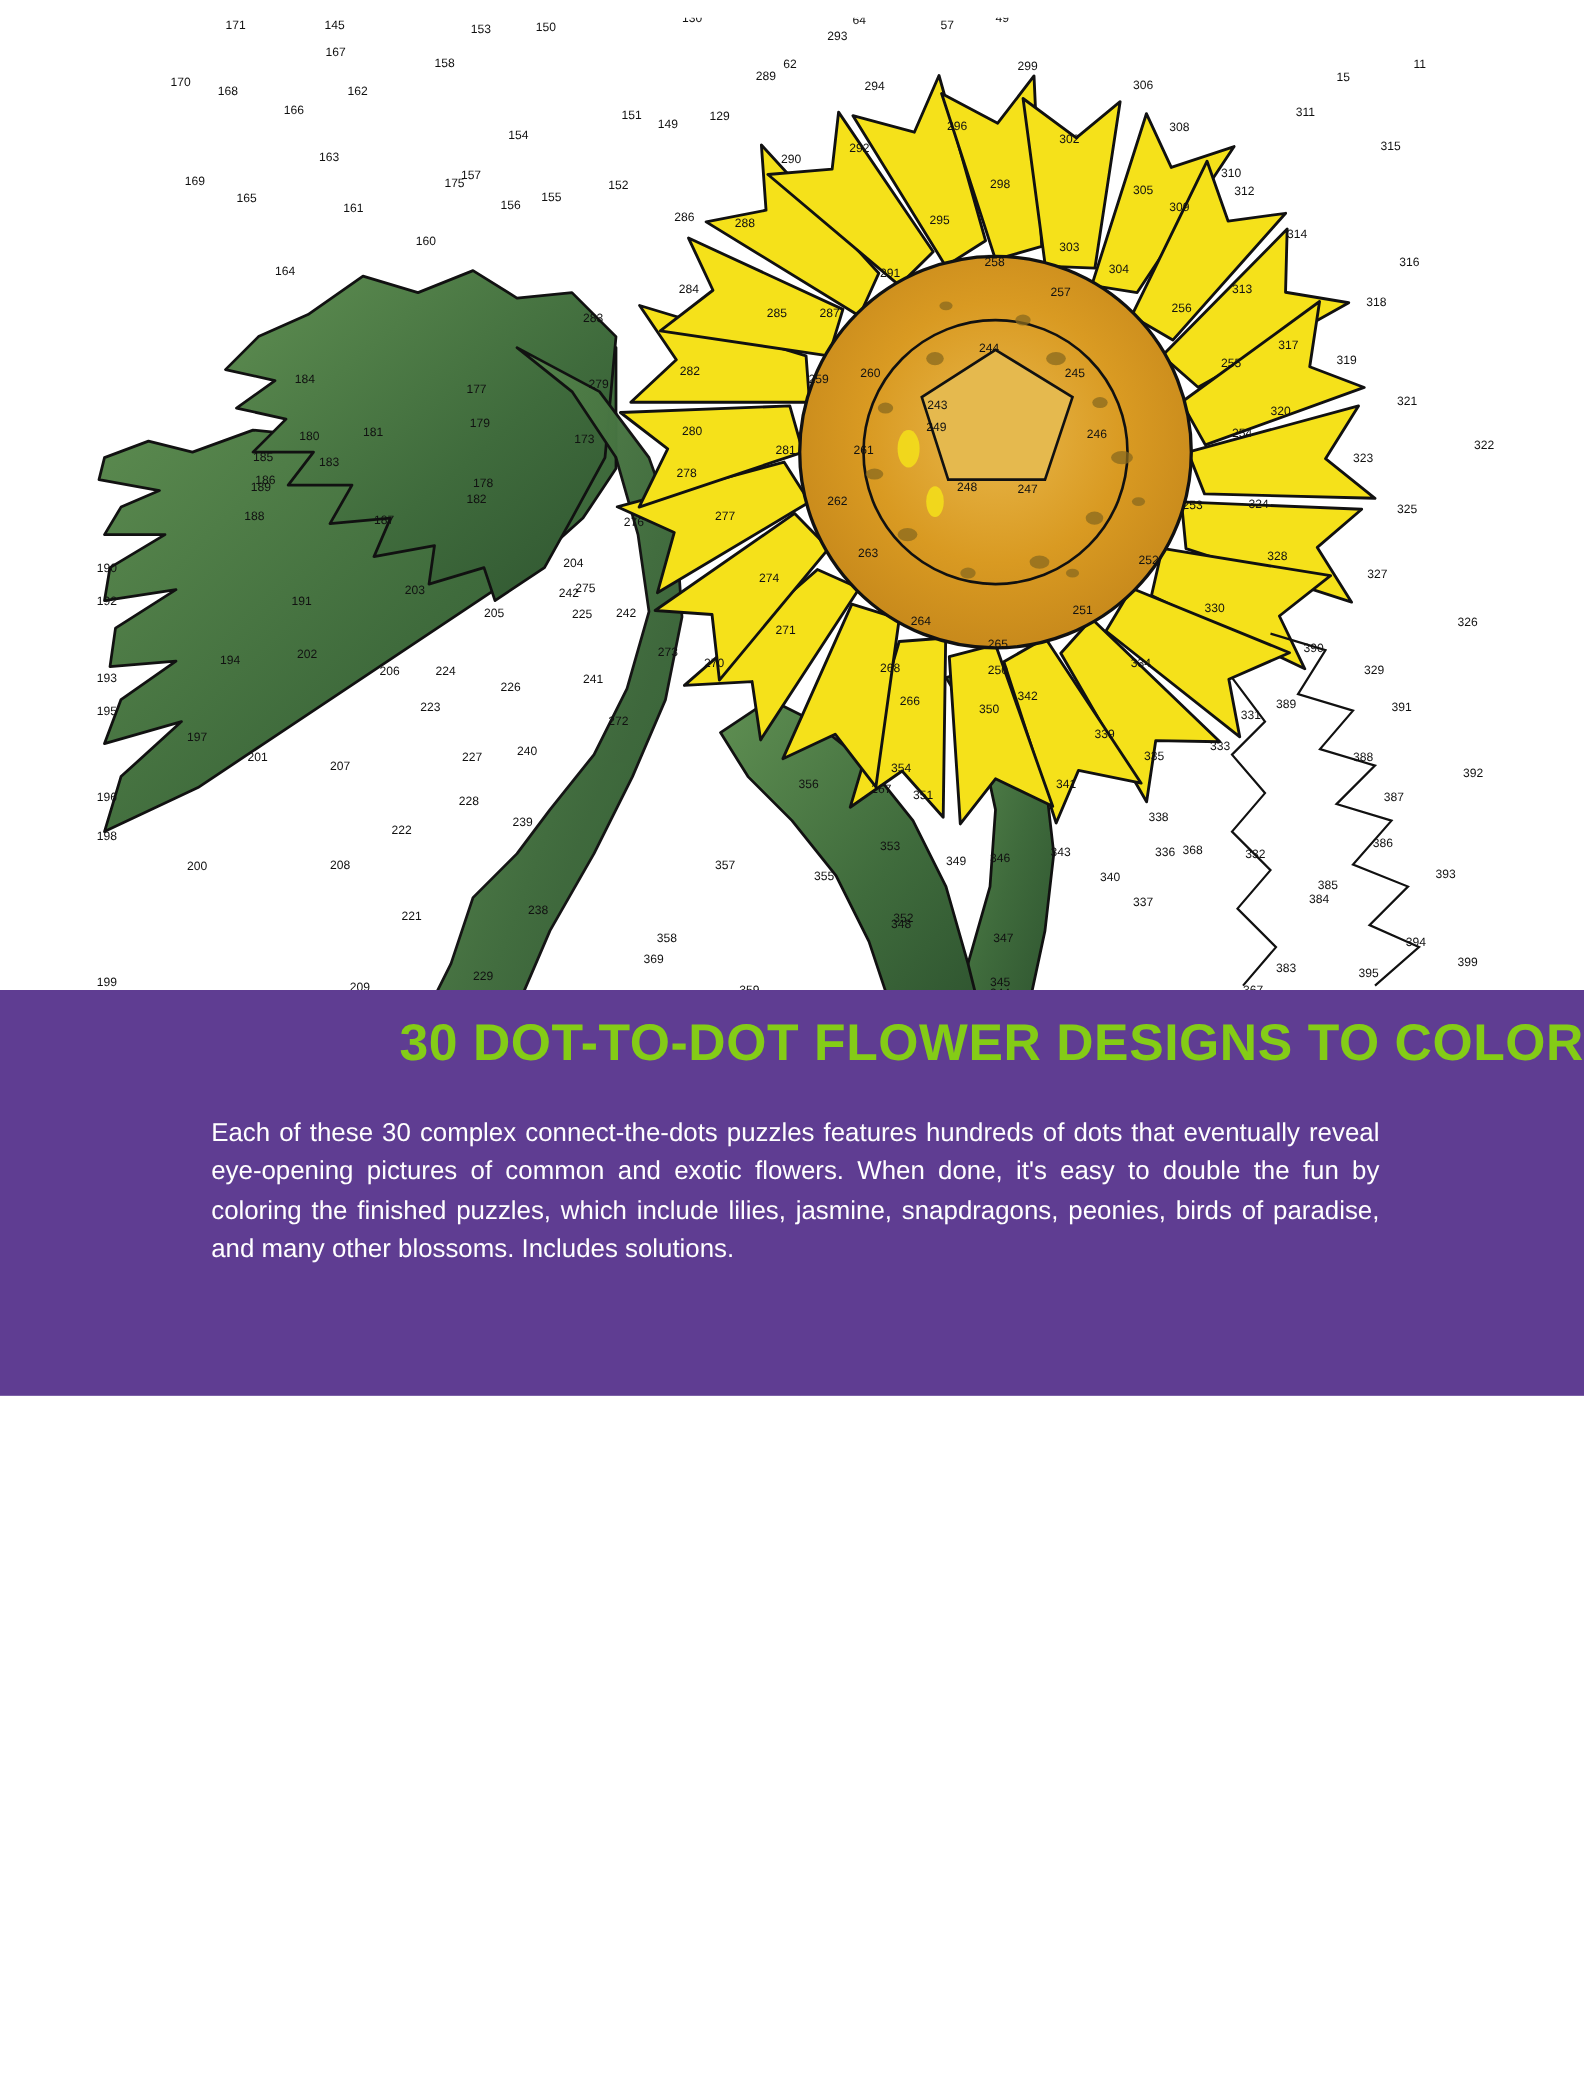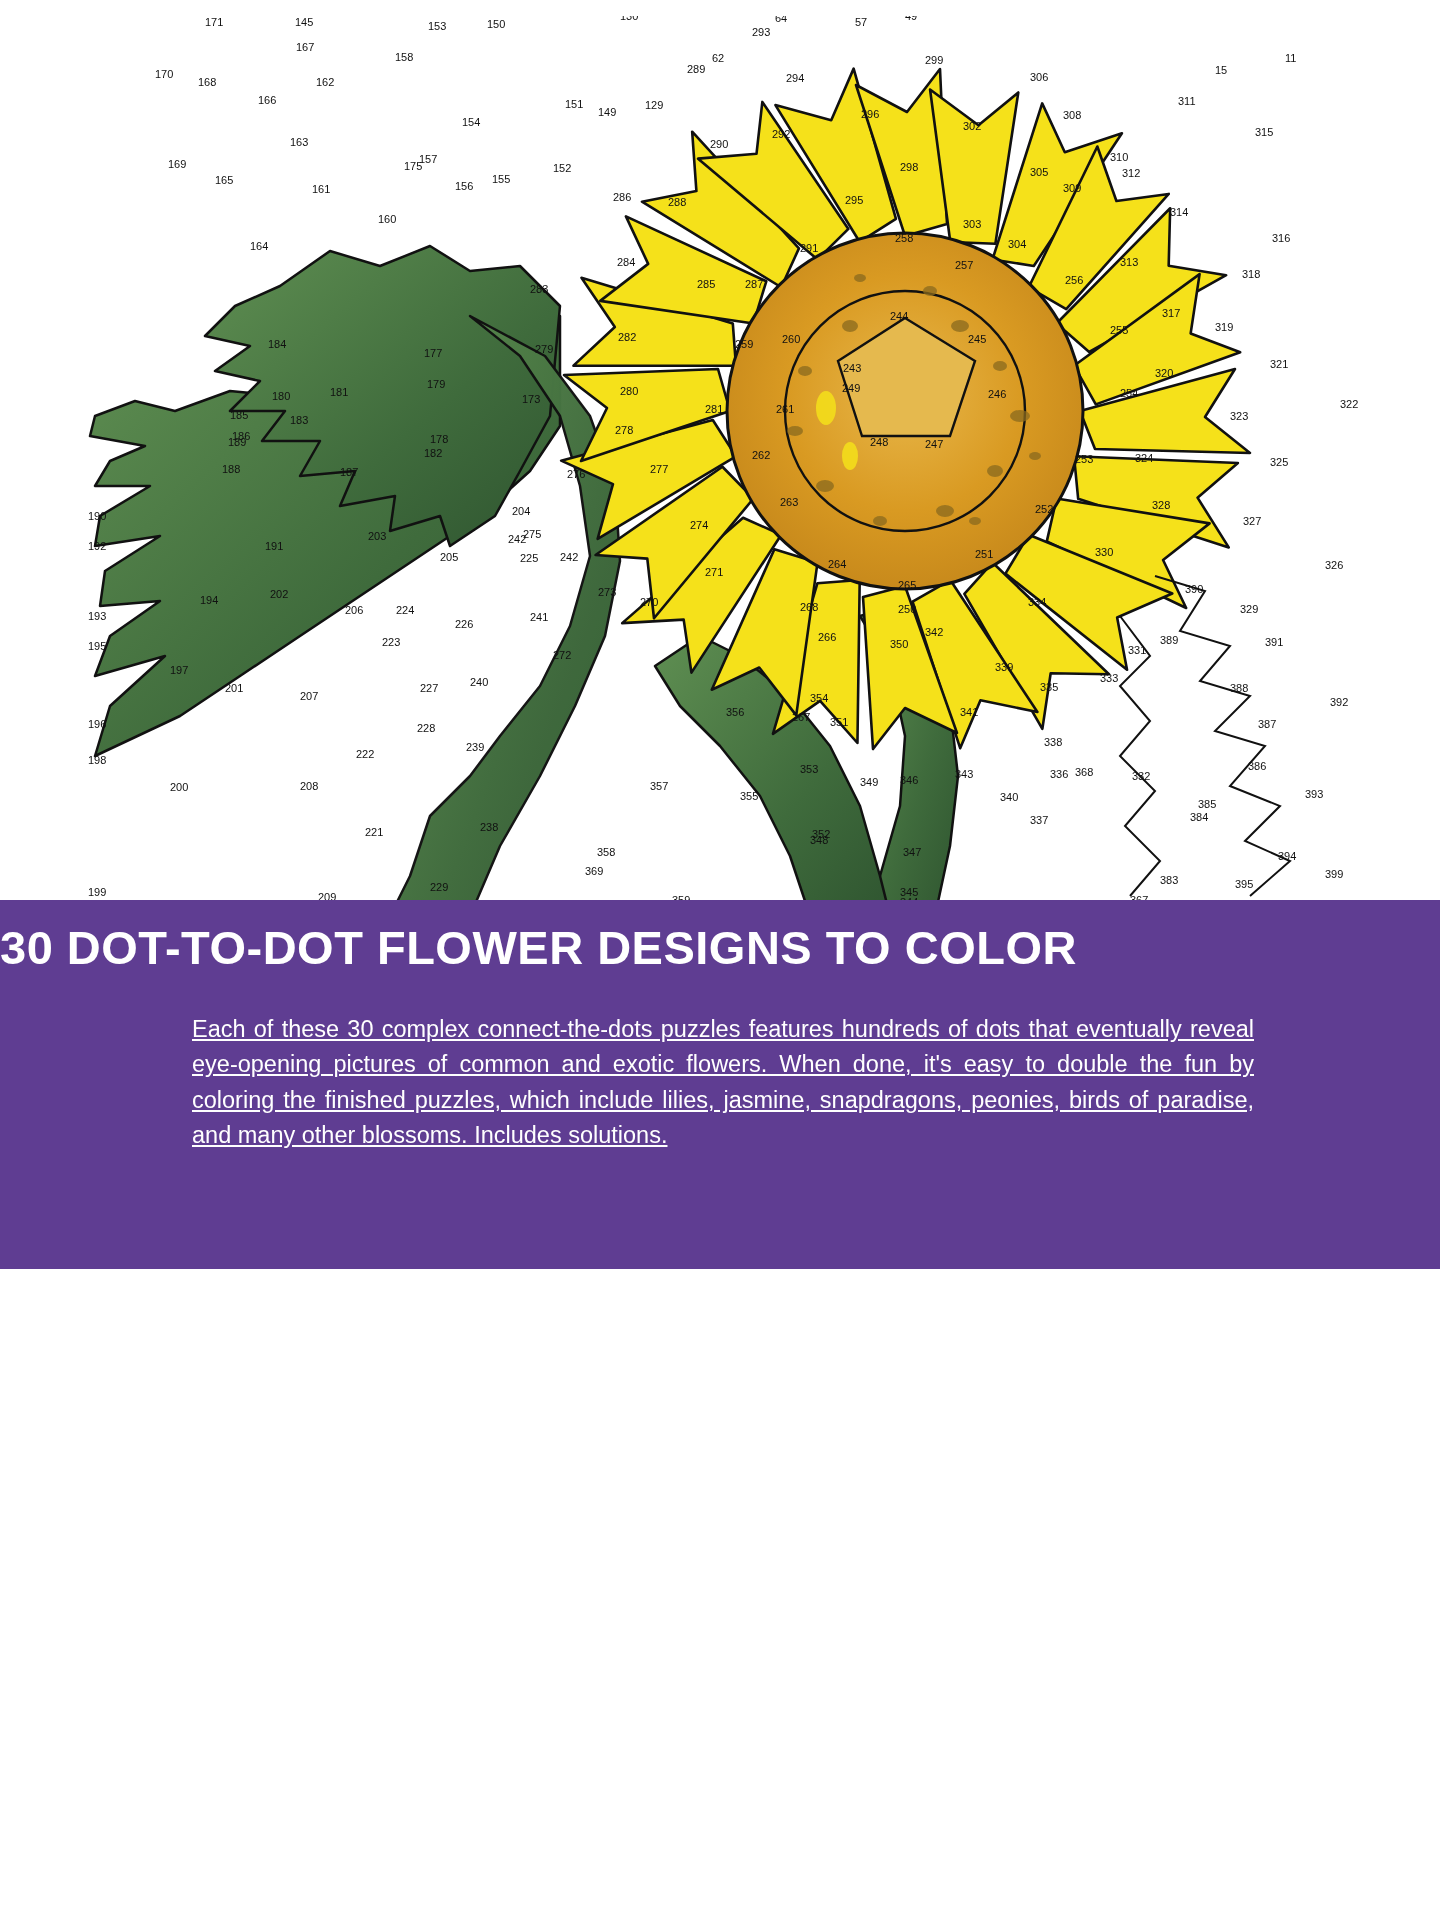--- a/index.html
+++ b/index.html
@@ -31,36 +31,35 @@
     position: absolute;
     left: 0; top: 900px;
     width: 1440px; height: 369px;
     background: #5f3d92;
     color: #ffffff;
   }
   .band-title {
     position: absolute;
     left: 0; top: 20px;
     width: 1440px;
-    text-align: left;
+    text-align: right;
     font-size: 47px;
     font-weight: bold;
     letter-spacing: 0.5px;
-    color: #ffffff;
+    color: #84cc16;
     white-space: nowrap;
   }
   .band-body {
     position: absolute;
     left: 192px; top: 112px;
     width: 1062px;
     font-size: 23.5px;
     line-height: 1.50;
     text-align: justify;
     color: #ffffff;
-    text-decoration: underline;
   }
 
   
   .bottom {
     position: absolute;
     left: 0; top: 1269px;
     width: 1440px; height: 636px;
     background: #ffffff;
   }
   .vert-divider {

